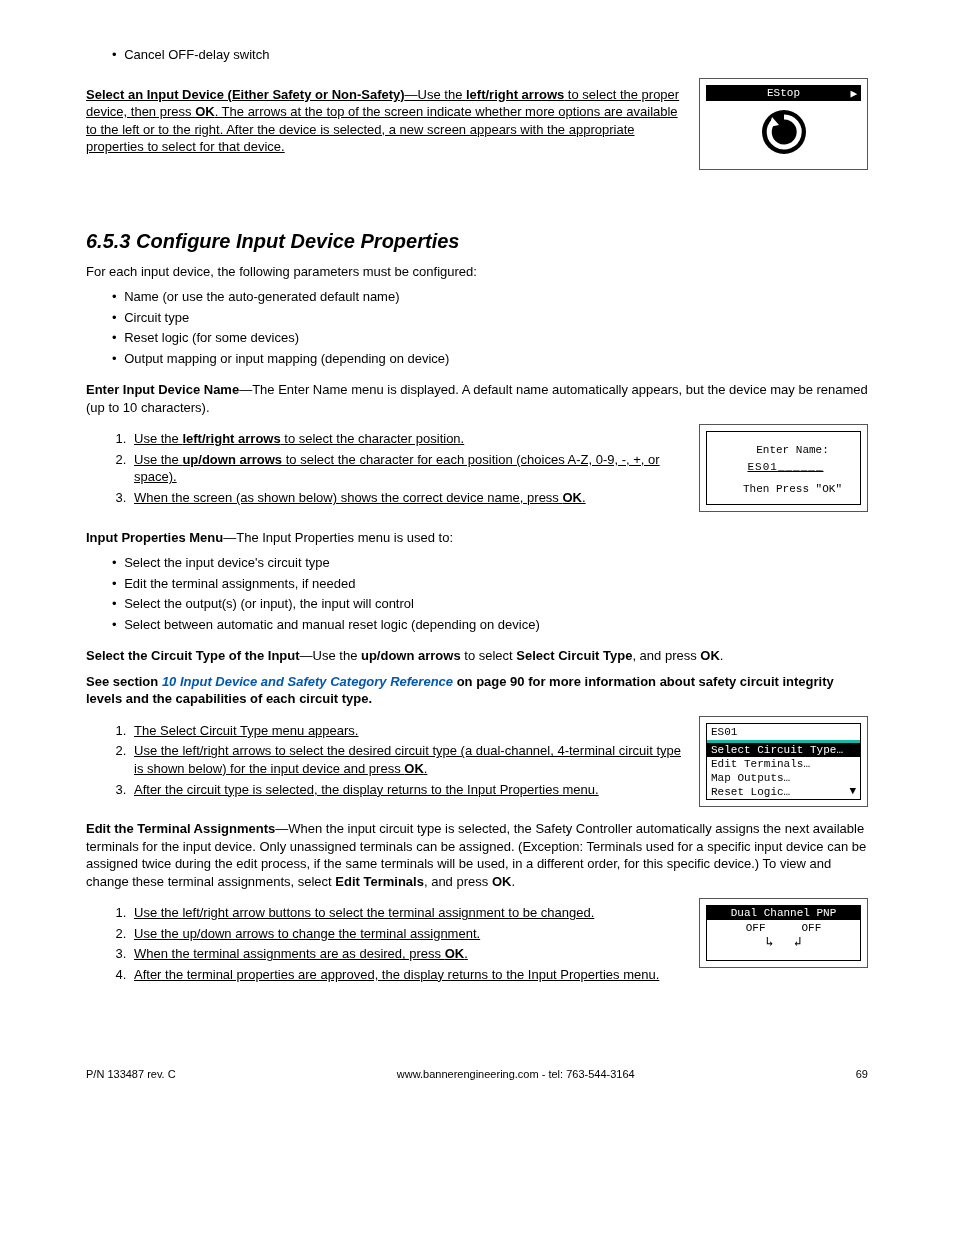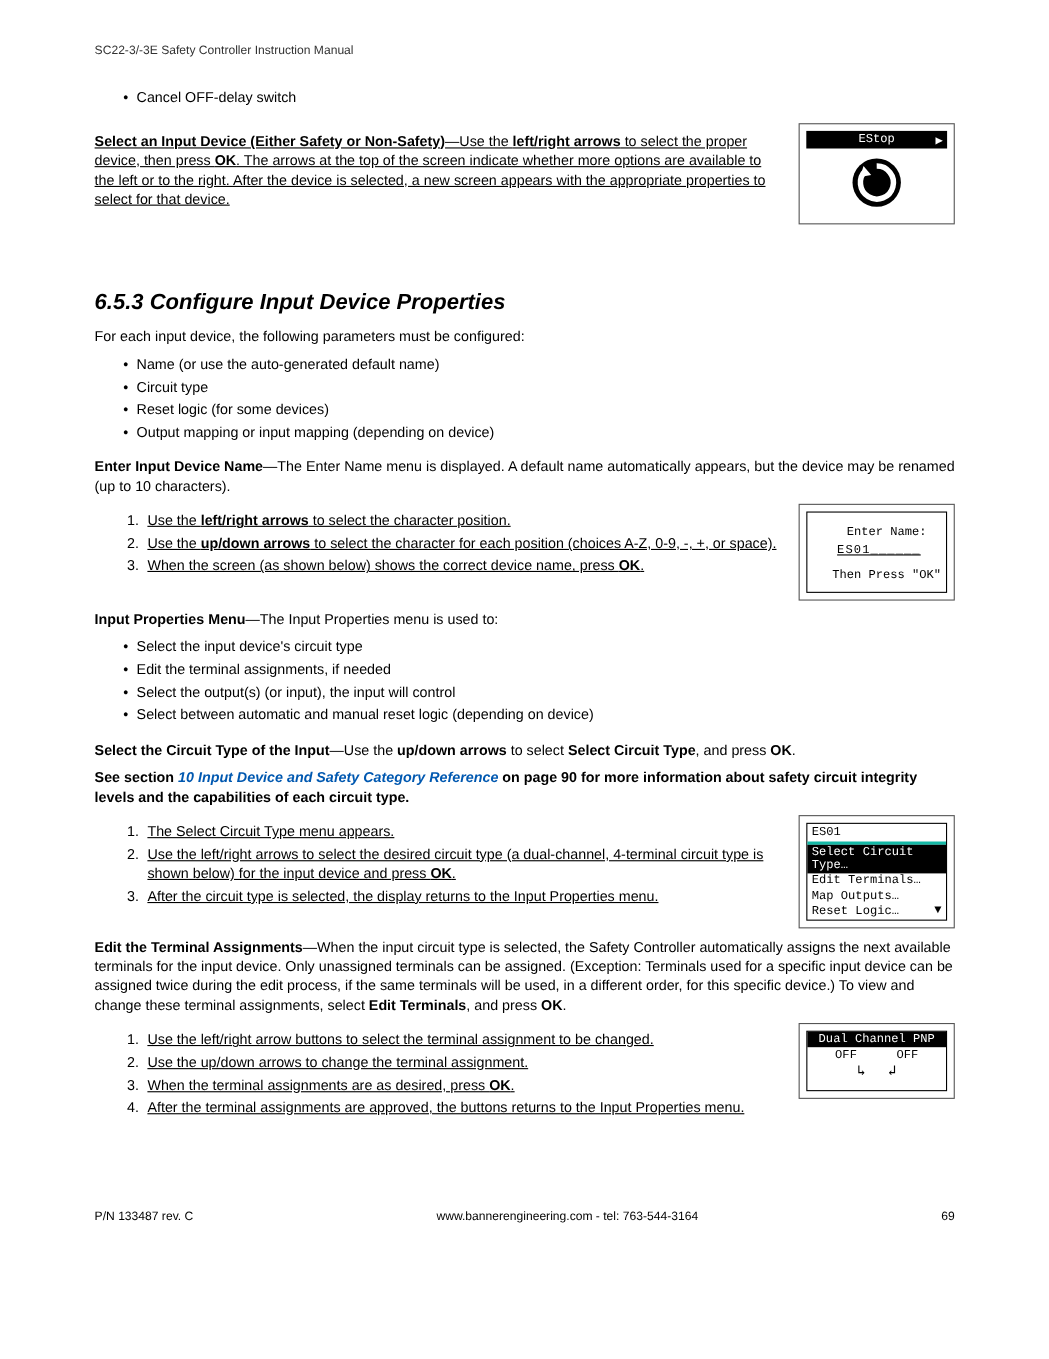--- a/index.html
+++ b/index.html
@@ -50,21 +50,21 @@
     font-weight: bold;
     font-size: 20px;
     margin: 60px 0 10px 0;
   }
   .link { color: #0058b0; font-weight: bold; font-style: italic; }
   .row { display: flex; gap: 18px; align-items: flex-start; }
   .col-text { flex: 1; text-decoration: underline; }
   .lcd-box {
     border: 1px solid #555;
     background: #fff;
-    width: 142px;
+    width: 169px;
     padding: 6px;
     box-sizing: border-box;
   }
   .lcd-inner {
     border: 1px solid #000;
     width: 100%;
     box-sizing: border-box;
     font-family: "Courier New", monospace;
     font-size: 11px;
     text-align: center;
@@ -133,21 +133,20 @@
     display: flex;
     justify-content: space-between;
     font-size: 11px;
     margin-top: 70px;
   }
 </style>
 </head>
 <body>
 
 <div class="page">
-  <div class="running-header">SC22-3/-3E Safety Controller Instruction Manual</div>
 
   <ul class="bullet-list">
     <li>Cancel OFF-delay switch</li>
   </ul>
 
   <div class="row">
     <div class="col-text">
       <p>
         <span class="bold">Select an Input Device (Either Safety or Non-Safety)</span><span>—Use the </span><span class="bold">left/right arrows</span><span> to select the proper device, then press </span><span class="bold">OK</span><span>. The arrows at the top of the screen indicate whether more options are available to the left or to the right. After the device is selected, a new screen appears with the appropriate properties to select for that device.</span>
       </p>
@@ -240,21 +239,21 @@
   <p>
     <span class="bold">Edit the Terminal Assignments</span><span>—When the input circuit type is selected, the Safety Controller automatically assigns the next available terminals for the input device. Only unassigned terminals can be assigned. (Exception: Terminals used for a specific input device can be assigned twice during the edit process, if the same terminals will be used, in a different order, for this specific device.) To view and change these terminal assignments, select </span><span class="bold">Edit Terminals</span><span>, and press </span><span class="bold">OK</span><span>.</span>
   </p>
 
   <div class="row">
     <div class="col-text">
       <ol class="num-list">
         <li>Use the left/right arrow buttons to select the terminal assignment to be changed.</li>
         <li>Use the up/down arrows to change the terminal assignment.</li>
         <li><span>When the terminal assignments are as desired, press </span><span class="bold">OK</span><span>.</span></li>
-        <li>After the terminal assignments are approved, the buttons returns to the Input Properties menu.</li>
+        <li>After the terminal properties are approved, the display returns to the Input Properties menu.</li>
       </ol>
     </div>
     <div class="lcd-box">
       <div class="lcd-inner lcd-dual">
         <div class="hdr">Dual Channel PNP</div>
         <div class="offs">
           <span>OFF</span>
           <span>OFF</span>
         </div>
         <div class="symbols">

